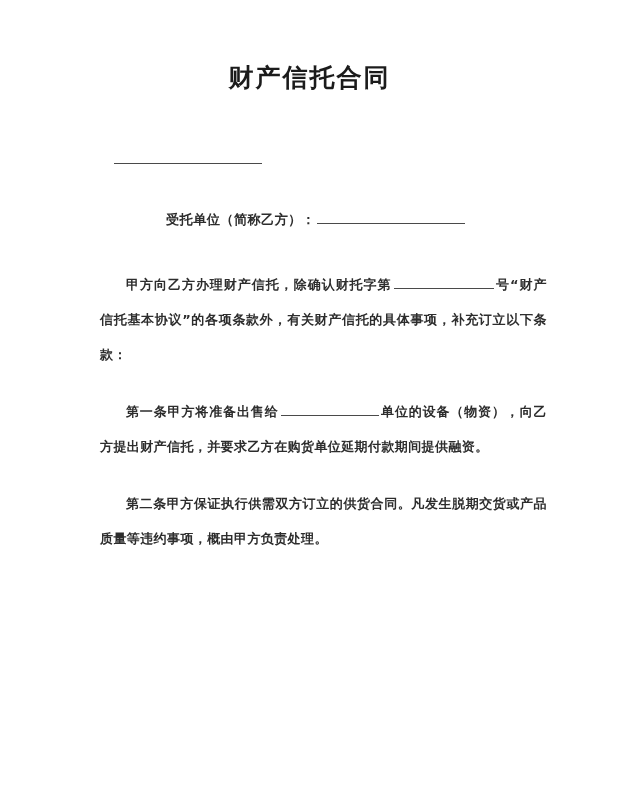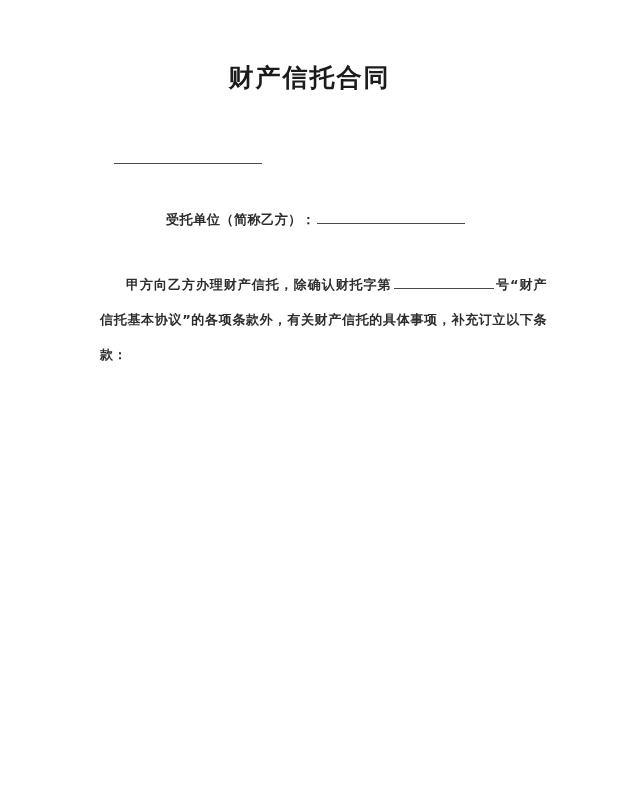--- a/index.html
+++ b/index.html
@@ -93,23 +93,25 @@
     <div class="gap-md"></div>
 
     <p class="line-party second"><span>受托单位（简称乙方）：</span><span class="blank w-party"></span></p>
 
     <div class="gap-lg"></div>
 
     <p class="para indent"><span>甲方向乙方办理财产信托，除确认财托字第</span><span class="blank w-mid"></span><span>号“财产信托基本协议”的各项条款外，有关财产信托的具体事项，补充订立以下条款：</span></p>
 
     <div class="gap-sm"></div>
 
+    <p class="para indent"><span>第一条甲方将准备出售给</span><span class="blank w-unit"></span><span>单位的设备（物资），向乙方提出财产信托，并要求乙方在购货单位延期付款期间提供融资。</span></p>
 
     <div class="gap-sm"></div>
 
+    <p class="para indent">第二条甲方保证执行供需双方订立的供货合同。凡发生脱期交货或产品质量等违约事项，概由甲方负责处理。</p>
 
     <div class="gap-sm"></div>
 
 
     <div class="gap-sm"></div>
 
 
   </div>
 </div>
 

